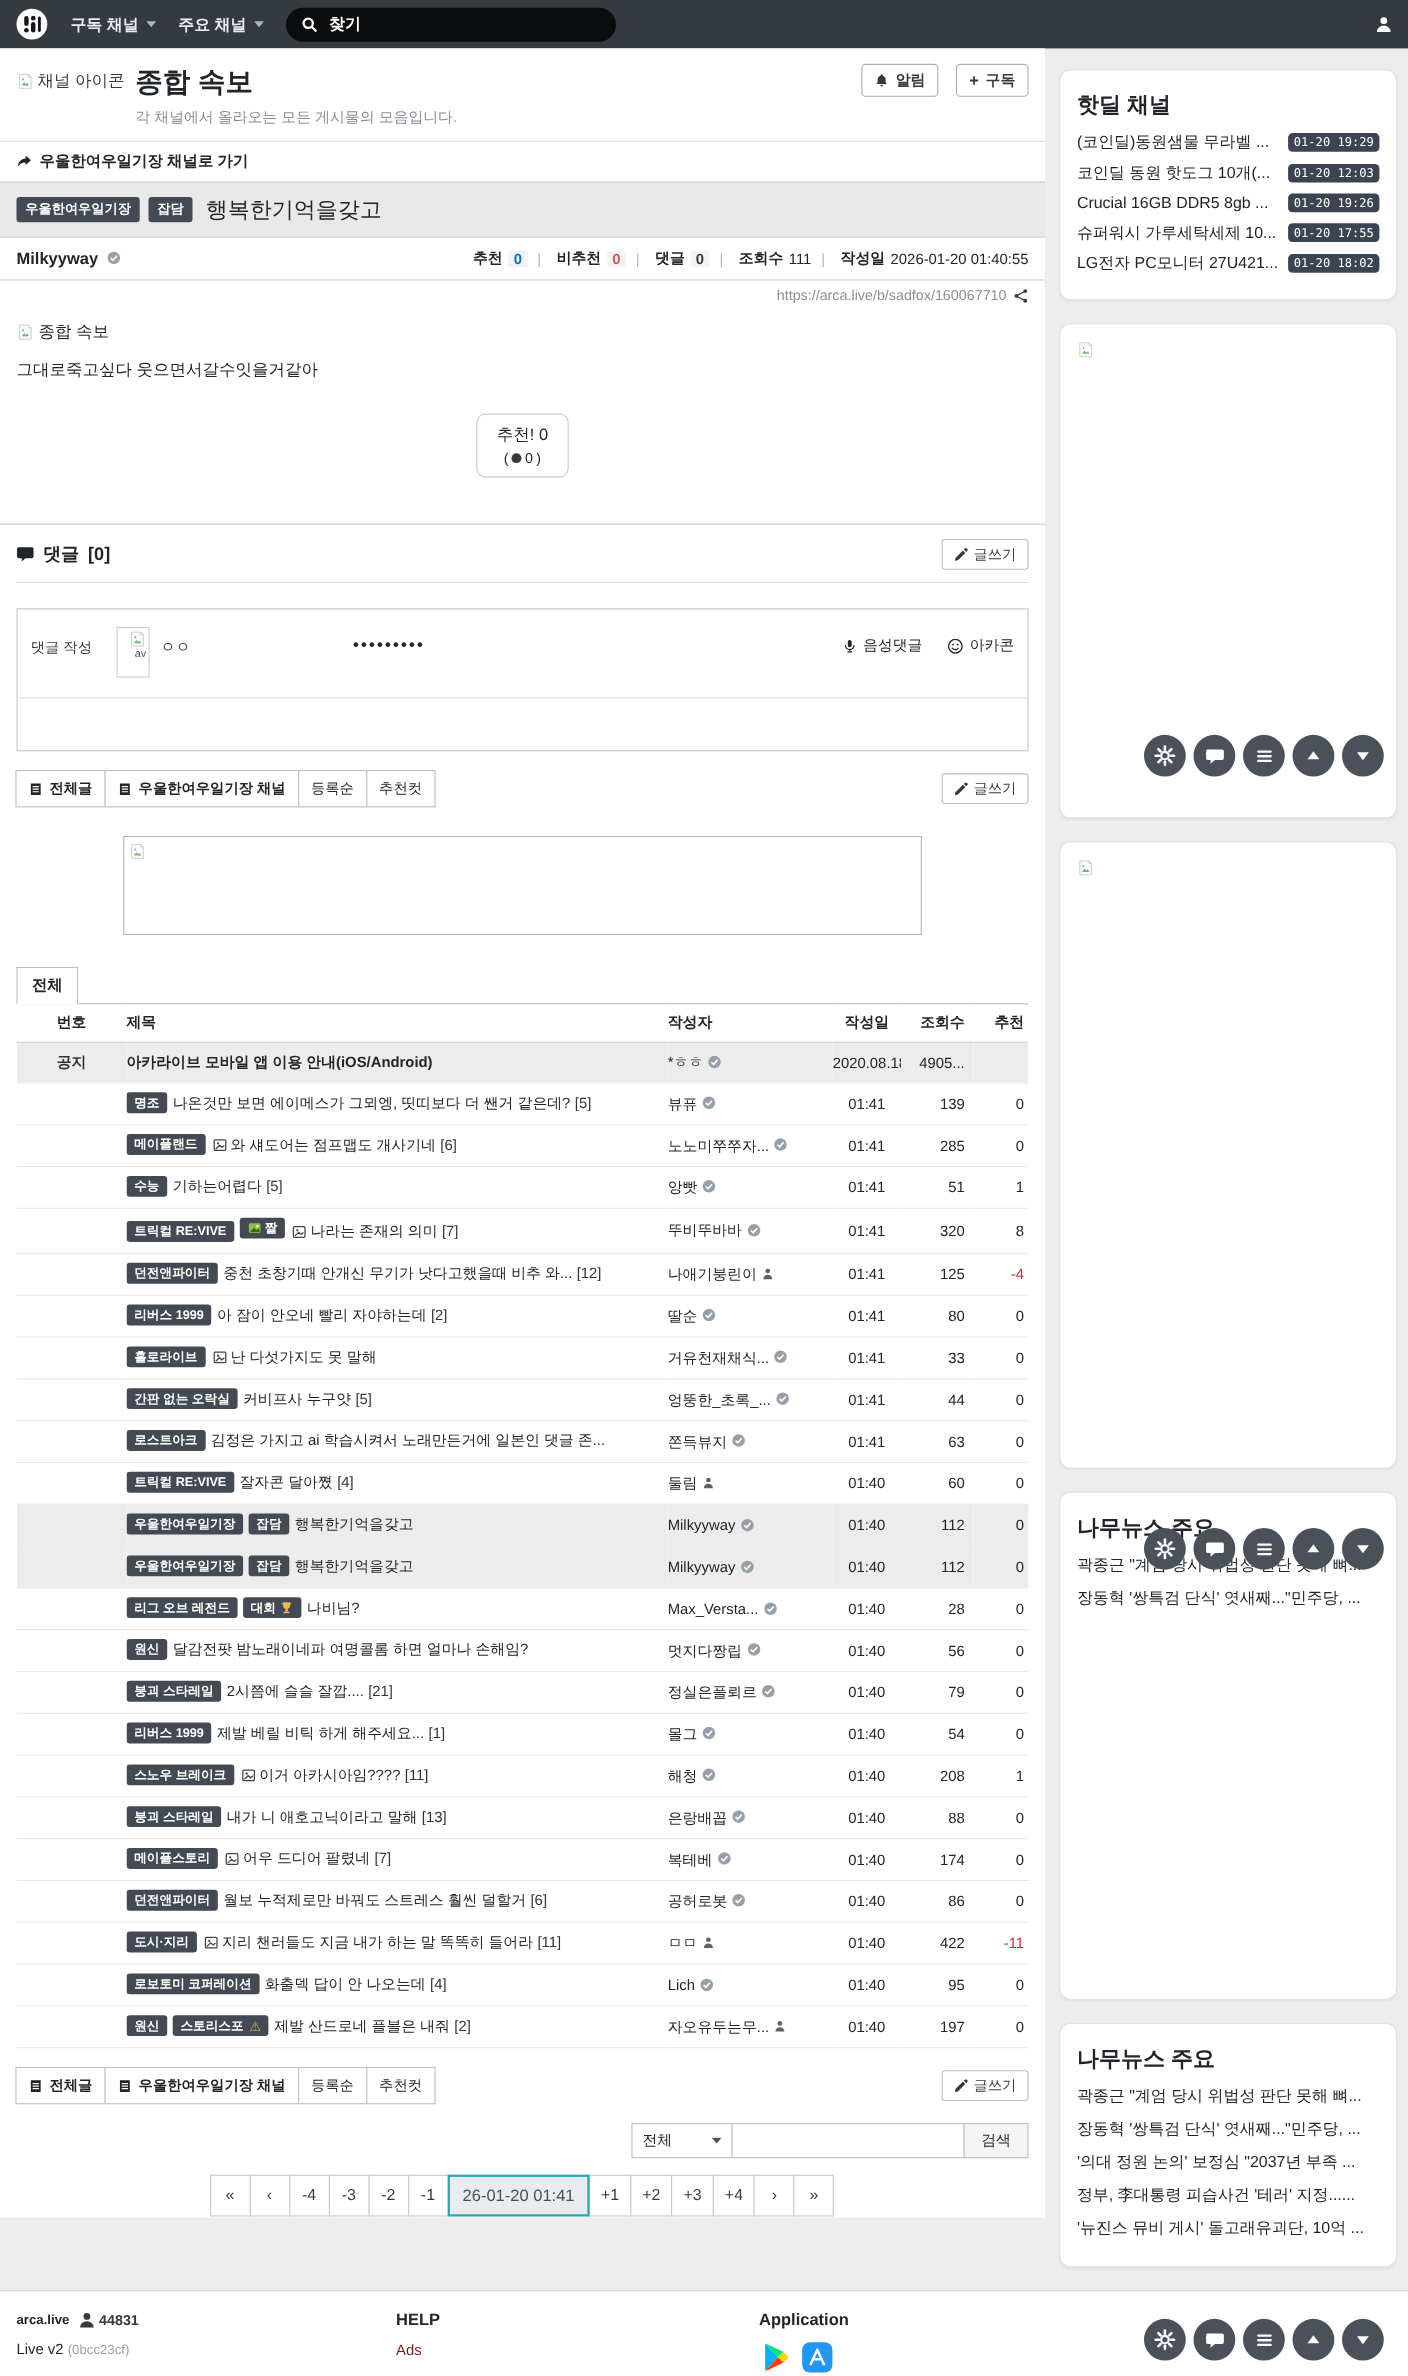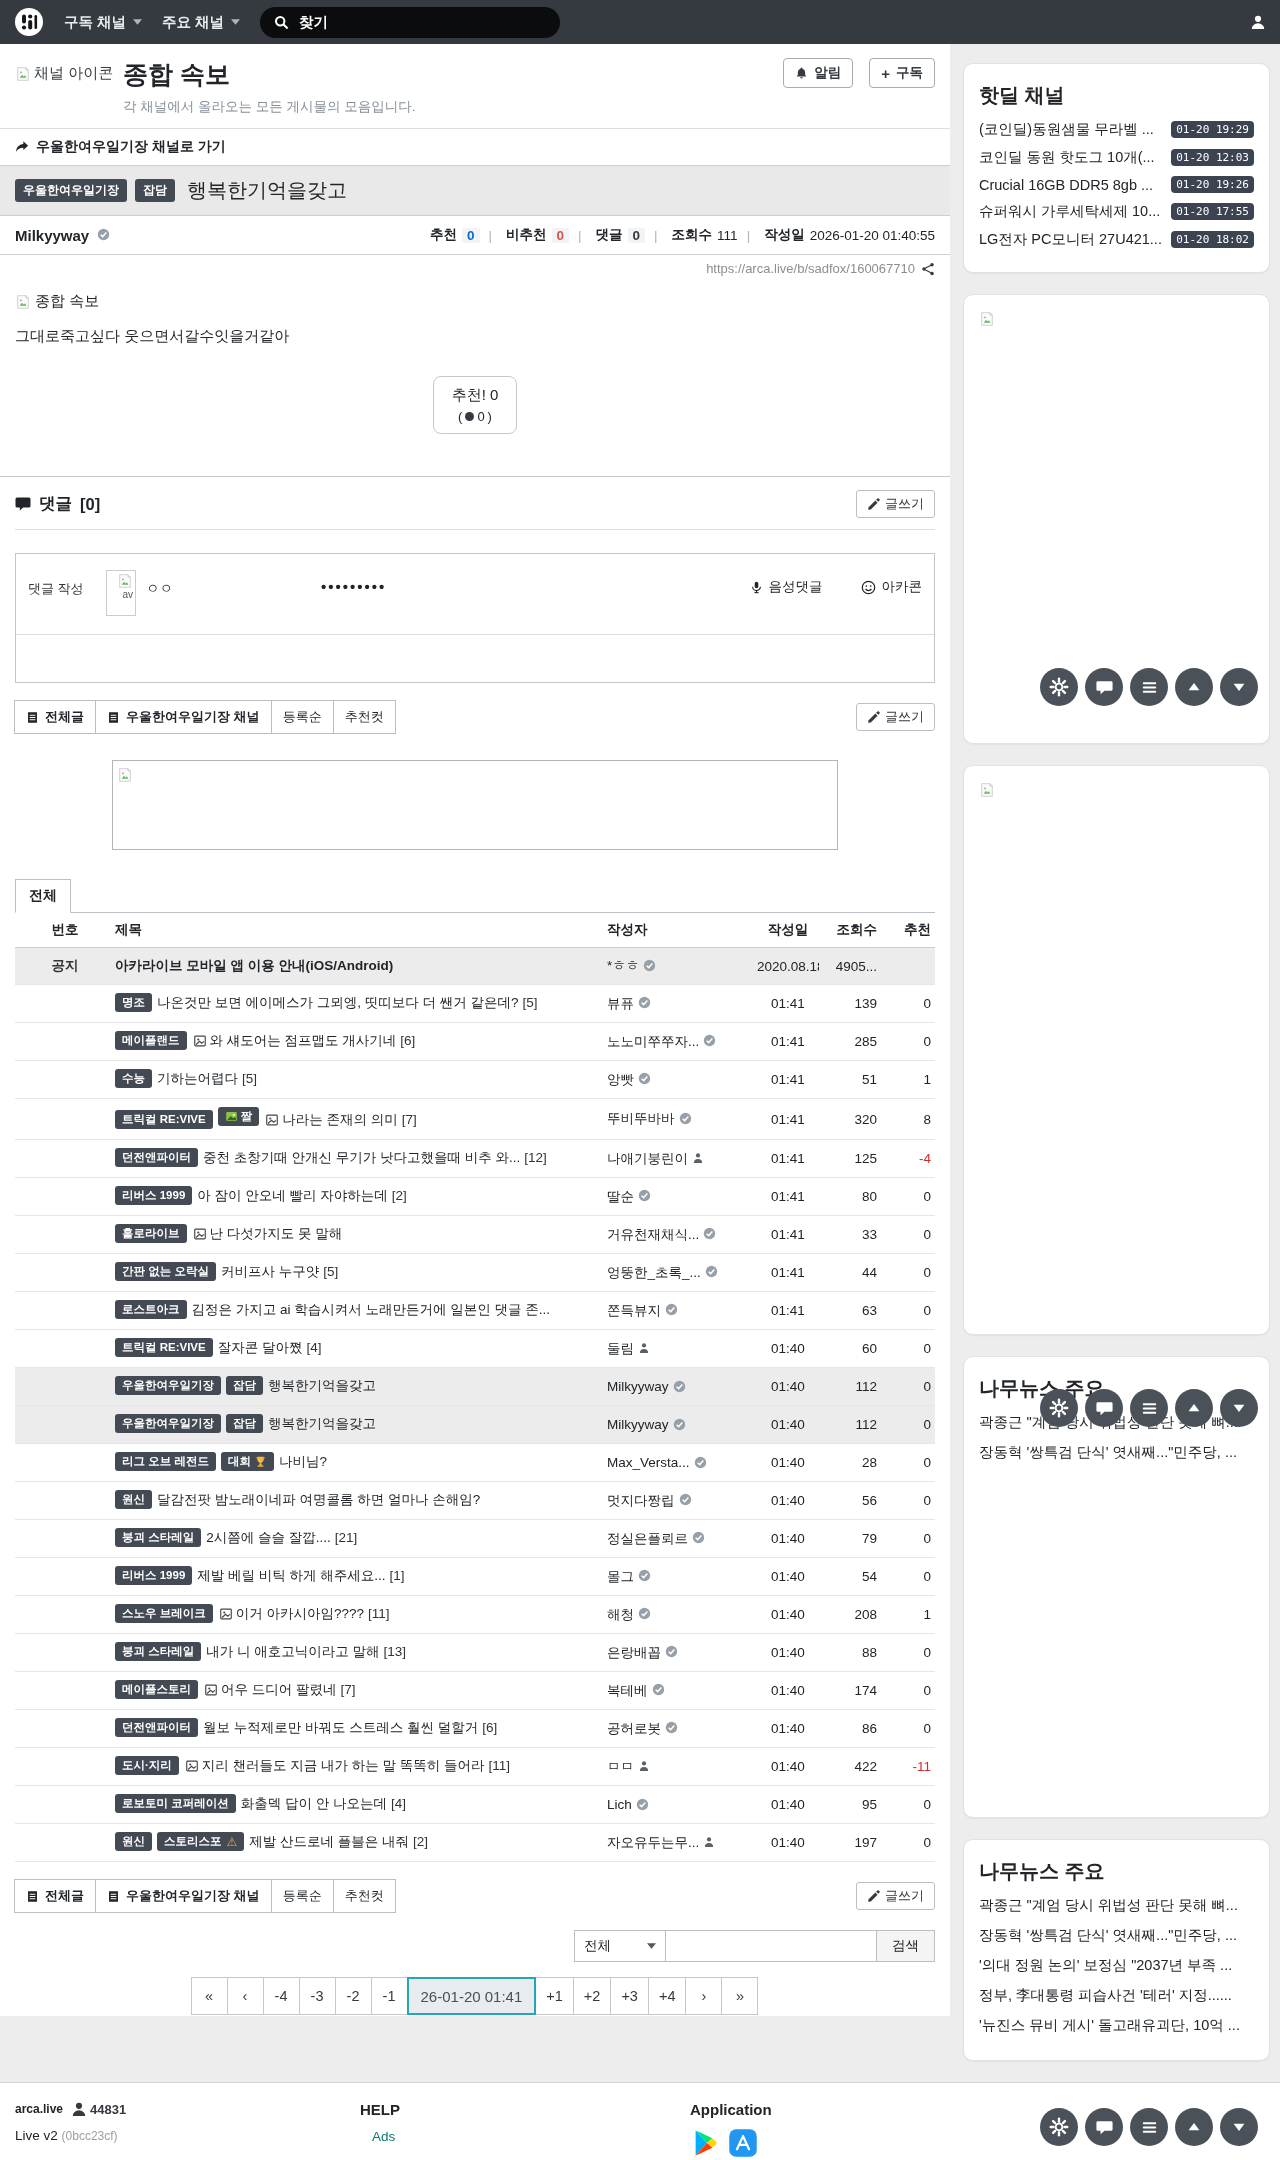--- a/index.html
+++ b/index.html
@@ -63,21 +63,21 @@
   .comments-title { font-size:16.5px; font-weight:700; display:flex; align-items:center; gap:8px; }
   .btn-small { display:inline-flex; align-items:center; gap:5px; border:1px solid #b9bfc4; background:#fff; border-radius:3px; padding:4px 10px; font-size:13px; color:#343a40; cursor:pointer; font-family:inherit; }
   .comments-divider { border-bottom:1px solid #ddd; margin-top:11px; }
 
   .cmt-form { margin:23px 15px 0; border:1px solid #c5c5c5; }
   .cmt-top { display:flex; align-items:flex-start; padding:10px 12px; height:80px; }
   .cmt-label { font-size:13px; color:#333; margin-top:16px; width:64px; }
   .avatar-box { width:30px; height:46px; border:1px solid #ccc; overflow:hidden; font-size:10px; color:#555; display:flex; flex-direction:column; align-items:flex-end; padding:2px; margin:6px 10px 0 14px; }
   .cmt-nick { font-size:13.5px; margin-top:16px; }
   .cmt-pass { font-size:15px; font-weight:700; letter-spacing:2px; margin:14px 0 0 148px; }
-  .cmt-right { margin-left:auto; display:flex; gap:38px; margin-top:14px; font-size:13.5px; color:#212529; }
+  .cmt-right { margin-left:auto; display:flex; gap:22px; margin-top:14px; font-size:13.5px; color:#212529; }
   .cmt-right span { display:inline-flex; align-items:center; gap:6px; cursor:pointer; }
   .cmt-bottom { border-top:1px solid #ddd; height:48px; }
 
   .board-nav { display:flex; align-items:center; margin:17px 15px; }
   .nav-btn { display:inline-flex; align-items:center; gap:6px; border:1px solid #b9bfc4; background:#fff; padding:7px 11px; font-size:13px; font-weight:700; color:#212529; cursor:pointer; margin-left:-1px; font-family:inherit; }
   .nav-btn.plain { font-weight:400; }
   .board-nav .right { margin-left:auto; }
 
   .ad-box { width:726px; height:90px; border:1px solid #b5b5b5; margin:26px auto 8px; padding:4px; }
 
@@ -113,21 +113,21 @@
 
   
   .footer { background:#fff; border-top:1px solid #d2d2d2; display:flex; padding:18px 15px 40px; position:relative; }
   .f-col1 { width:345px; } .f-col2 { width:330px; } .f-col3 { flex:1; }
   .f-brand-row { display:flex; align-items:center; gap:8px; }
   .f-brand { font-size:12px; font-weight:700; }
   .f-users { font-size:13px; font-weight:700; display:flex; align-items:center; gap:3px; color:#343a40; }
   .f-line { font-size:13.5px; margin-top:11px; color:#212529; }
   .f-build { color:#9aa0a6; font-size:12px; }
   .f-head { font-size:15px; font-weight:700; }
-  .f-link { display:block; font-size:13.5px; color:#0f766e; margin-top:11px; text-decoration:none; cursor:pointer;margin-left:12px; }
+  .f-link { display:block; font-size:13.5px; color:#7f1d1d; margin-top:11px; text-decoration:none; cursor:pointer; }
   .store-row { display:flex; gap:8px; margin-top:10px; }
   .store-row .ico { cursor:pointer; }
 
   
   .sidebar { width:330px; padding:19px 10px 0 13px; }
   .card { background:#fff; border:1px solid #e2e2e2; border-radius:10px; box-shadow:0 1px 2px rgba(0,0,0,.05); padding:14px 15px; margin-bottom:21px; }
   .card-head { font-size:20px; font-weight:700; margin:4px 0 11px; }
   .hd-item { display:flex; align-items:center; justify-content:space-between; gap:6px; margin:9px 0; }
   .hd-title { font-size:14.5px; color:#212529; white-space:nowrap; overflow:hidden; text-overflow:ellipsis; cursor:pointer; }
   .hd-time { background:#3d4451; color:#fff; font-family:"DejaVu Sans Mono","Liberation Mono",monospace; font-size:11px; padding:2px 5px; border-radius:4px; white-space:nowrap; }

